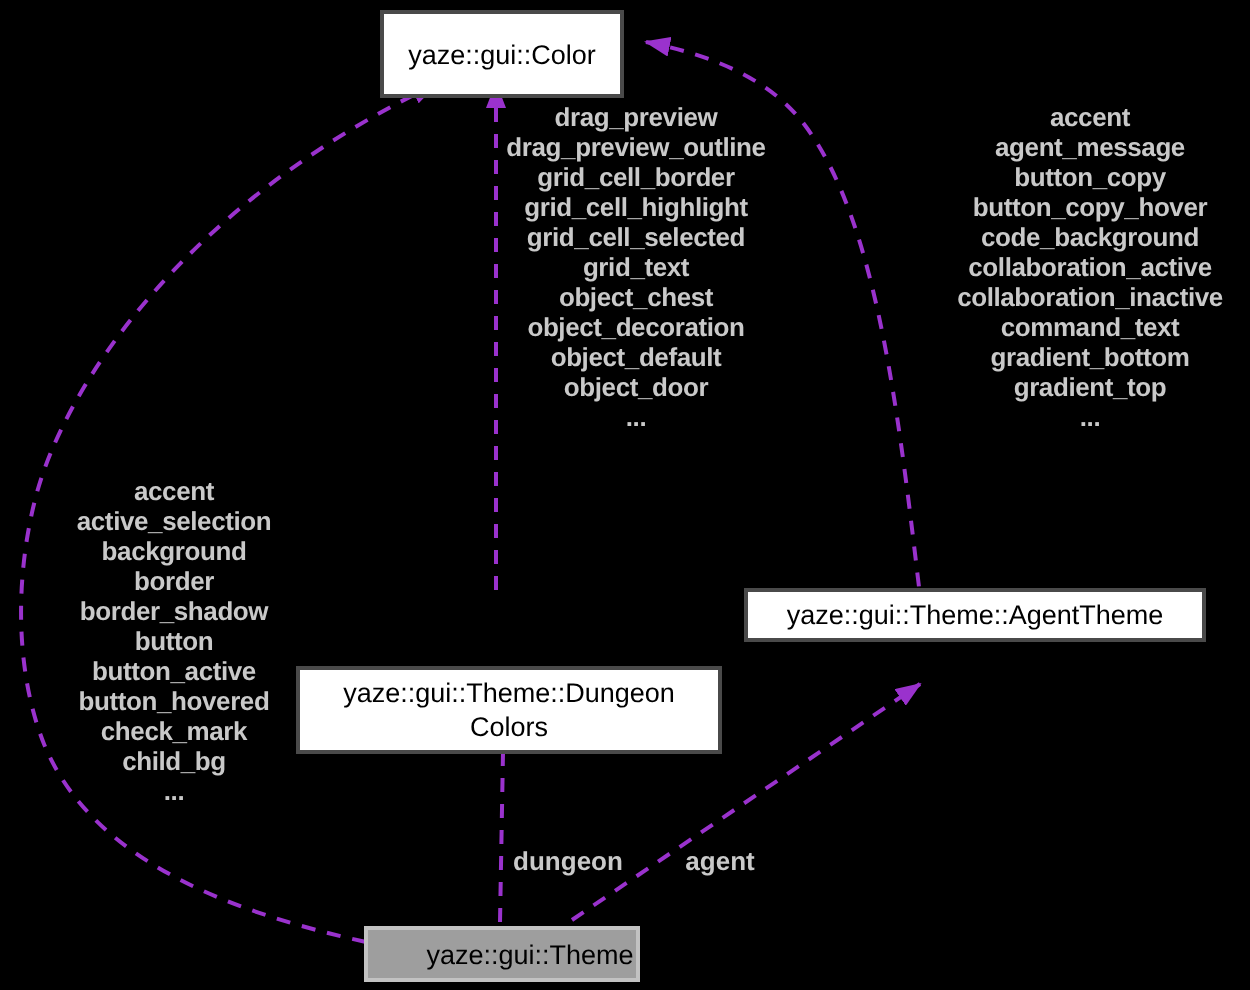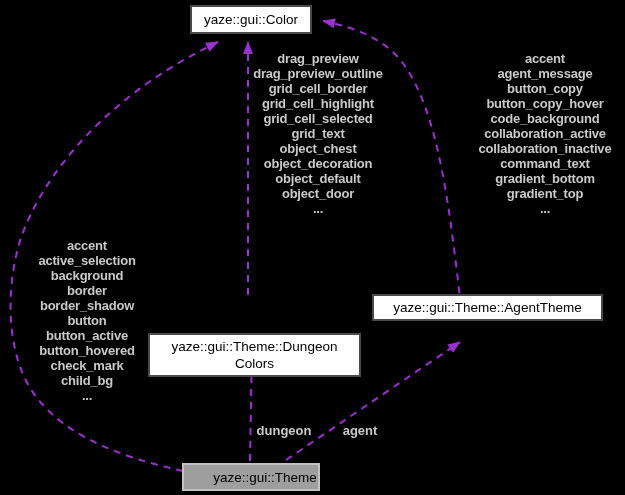--- a/index.html
+++ b/index.html
@@ -70,21 +70,21 @@
         <path d="M0,0 L13,5 L0,10 Z" style="fill: var(--edge, #9a32cd)"></path>
       </marker>
     </defs>
     <path class="edge-path" d="M 183 471 C 110 455, 45 428, 22 372 C 8 337, 7 290, 18 248 C 32 195, 90 103, 218 42" marker-end="url(#arrow)"></path>
     <path class="edge-path" d="M 248 295 L 248 42" marker-end="url(#arrow)"></path>
     <path class="edge-path" d="M 250 461 L 252 348" marker-end="url(#arrow)"></path>
     <path class="edge-path" d="M 286 460 L 460 342" marker-end="url(#arrow)"></path>
     <path class="edge-path" d="M 461 306 C 450 215, 440 112, 402 62 C 385 40, 358 28, 323 21" marker-end="url(#arrow)"></path>
   </svg>
 
-  <div class="node" style="left:190px; top:5px; width:122px; height:29px;">yaze::gui::Color</div>
+  <div class="node" style="left:190px; top:5px; width:122px; height:44px;">yaze::gui::Color</div>
 
   <div class="node" style="left:148px; top:297px; width:213px; height:44px;margin-top:36px;">yaze::gui::Theme::Dungeon
 Colors</div>
 
   <div class="node" style="left:372px; top:294px; width:231px; height:27px;">yaze::gui::Theme::AgentTheme</div>
 
   <div class="node highlight" style="left:182px; top:463px; width:138px; height:28px;padding-left:28px;">yaze::gui::Theme</div>
 
   <div class="member-list" style="left:318px; top:51px;">
       <div>drag_preview</div>

